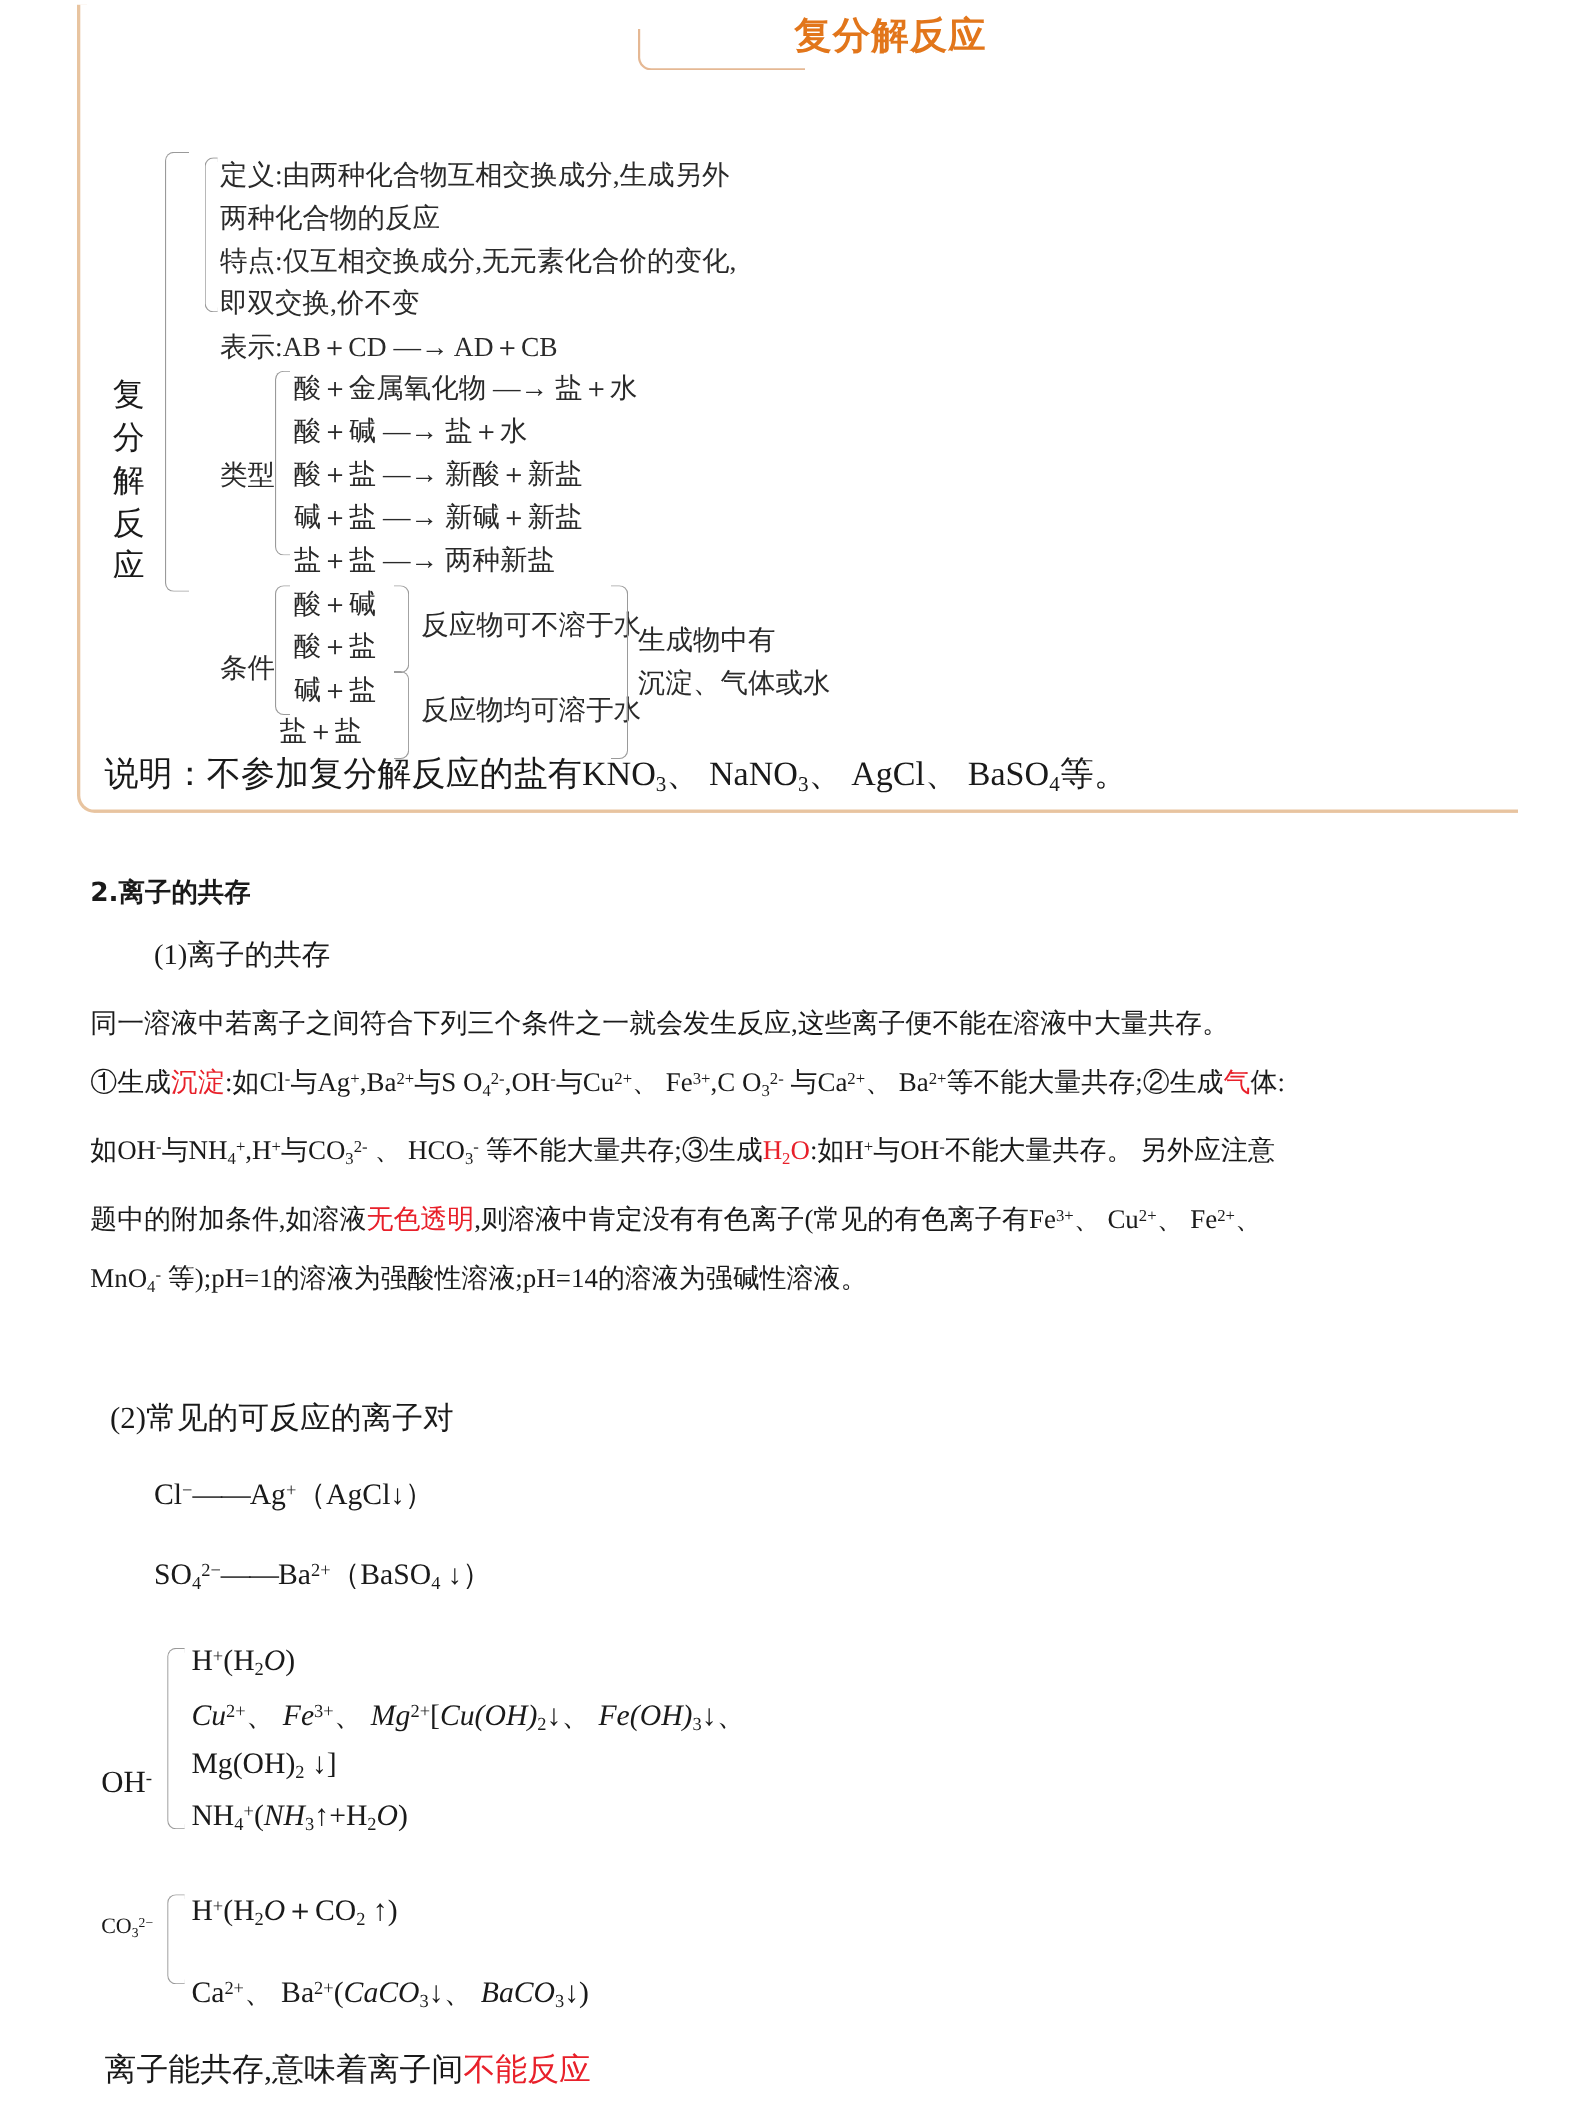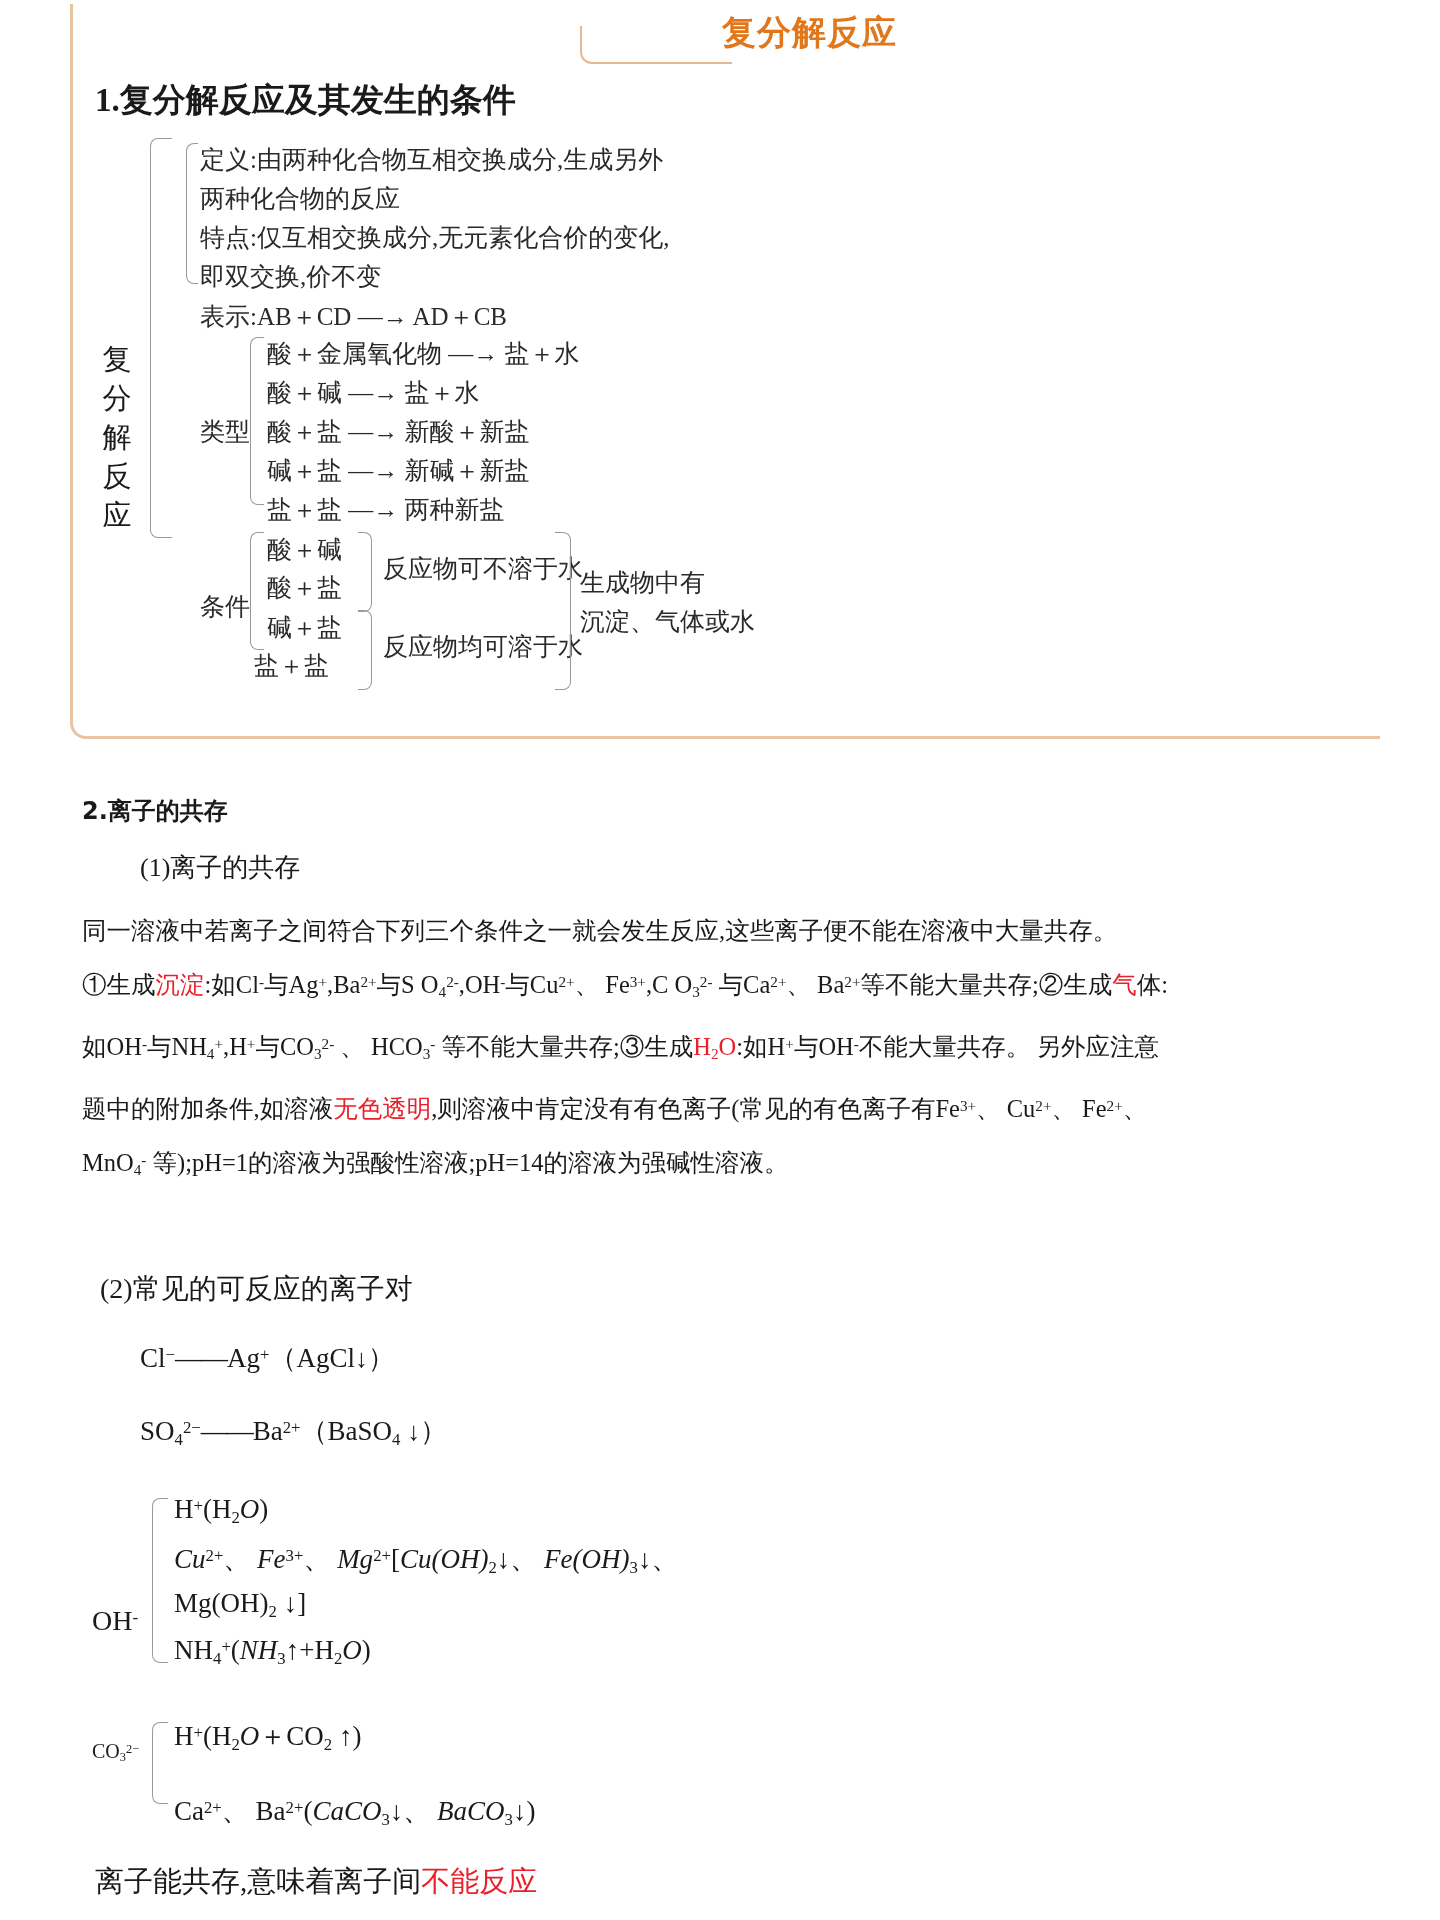--- a/index.html
+++ b/index.html
@@ -111,21 +111,20 @@
 </style>
 </head>
 <body>
 
 <div class="page">
 
   <div class="card"></div>
   <div class="card-corner"></div>
   <div class="doc-title">复分解反应</div>
 
-  <div class="h1">1.复分解反应及其发生的条件</div>
 
   <div class="bk-full" style="left:150px;top:138px;width:22px;height:400px;"></div>
   <div class="vlabel">复<br>分<br>解<br>反<br>应</div>
 
   <div class="bk-full" style="left:186px;top:143px;width:12px;height:141px;"></div>
 
   <div class="ln" style="left:200px;top:140px;">定义:由两种化合物互相交换成分,生成另外</div>
   <div class="ln" style="left:200px;top:179px;">两种化合物的反应</div>
   <div class="ln" style="left:200px;top:218px;">特点:仅互相交换成分,无元素化合价的变化,</div>
   <div class="ln" style="left:200px;top:257px;">即双交换,价不变</div>
@@ -150,20 +149,23 @@
   <div class="bk-rt" style="left:358px;top:532px;width:14px;height:80px;"></div>
   <div class="bk-rt" style="left:358px;top:610px;width:14px;height:80px;"></div>
 
   <div class="ln" style="left:383px;top:549px;">反应物可不溶于水</div>
   <div class="ln" style="left:383px;top:627px;">反应物均可溶于水</div>
 
   <div class="bk-rt" style="left:555px;top:532px;width:16px;height:158px;"></div>
   <div class="ln" style="left:580px;top:563px;">生成物中有</div>
   <div class="ln" style="left:580px;top:602px;">沉淀、气体或水</div>
 
+  <div class="shuo">
+    <span>说明：</span><span>不参加复分解反应的盐有KNO<sub>3</sub>、 NaNO<sub>3</sub>、 AgCl、 BaSO<sub>4</sub>等。</span>
+  </div>
 
   <div class="h2">2.离子的共存</div>
   <div class="h3">(1)离子的共存</div>
 
   <div class="para">
     <span>同一溶液中若离子之间符合下列三个条件之一就会发生反应,这些离子便不能在溶液中大量共存。</span><br>
     <span>①生成<span class="red">沉淀</span>:如Cl<sup>-</sup>与Ag<sup>+</sup>,Ba<sup>2+</sup>与S O<sub>4</sub><sup>2-</sup>,OH<sup>-</sup>与Cu<sup>2+</sup>、 Fe<sup>3+</sup>,C O<sub>3</sub><sup>2-</sup> 与Ca<sup>2+</sup>、 Ba<sup>2+</sup>等不能大量共存;②生成<span class="red">气</span>体:</span><br>
     <span>如OH<sup>-</sup>与NH<sub>4</sub><sup>+</sup>,H<sup>+</sup>与CO<sub>3</sub><sup>2-</sup> 、 HCO<sub>3</sub><sup>-</sup> 等不能大量共存;③生成<span class="red">H<sub>2</sub>O</span>:如H<sup>+</sup>与OH<sup>-</sup>不能大量共存。 另外应注意</span><br>
     <span>题中的附加条件,如溶液<span class="red">无色透明</span>,则溶液中肯定没有有色离子(常见的有色离子有Fe<sup>3+</sup>、 Cu<sup>2+</sup>、 Fe<sup>2+</sup>、</span><br>
     <span>MnO<sub>4</sub><sup>-</sup> 等);pH=1的溶液为强酸性溶液;pH=14的溶液为强碱性溶液。</span>

